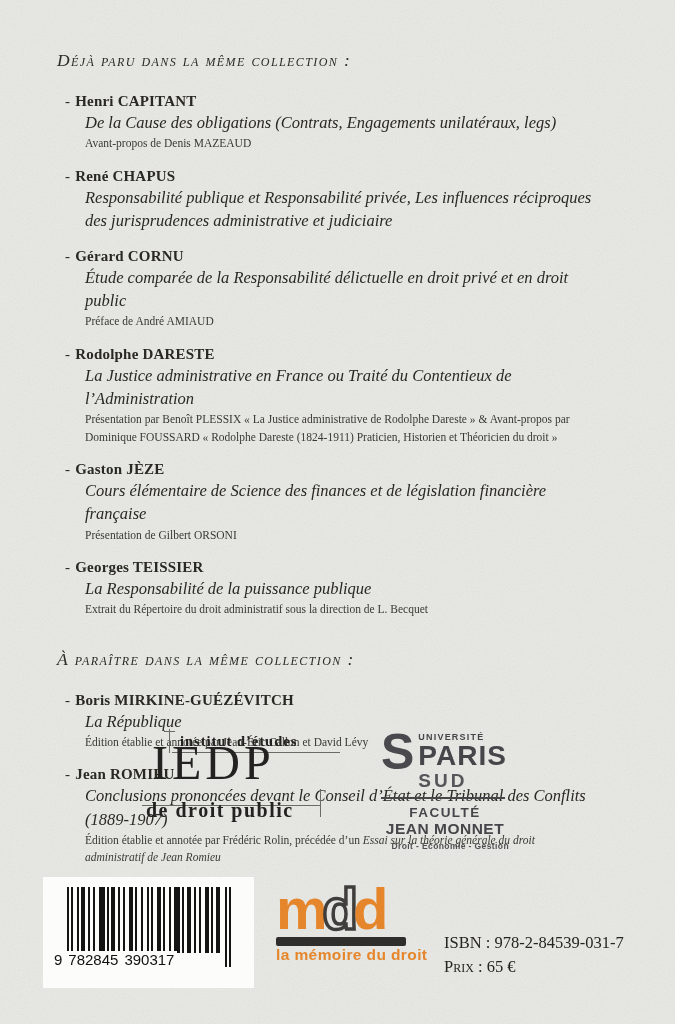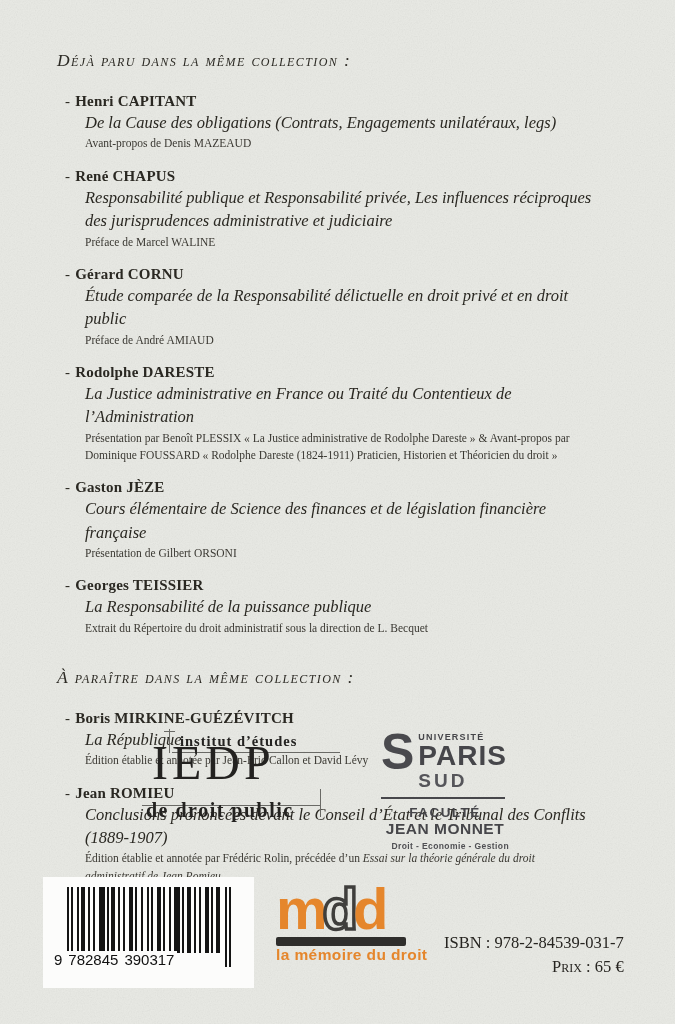--- a/index.html
+++ b/index.html
@@ -83,21 +83,21 @@
   
   .mdd{position:absolute;left:276px;top:884px;width:142px;text-align:left;font-family:"Liberation Sans",sans-serif;}
   .mdd-letters{display:flex;align-items:flex-end;line-height:.85;}
   .mdd-letter{font-weight:bold;font-size:58px;letter-spacing:-3px;}
   .mdd-letter.solid{color:#e5862c;}
   .mdd-letter.outline{color:rgba(255,255,255,0);-webkit-text-stroke:3.5px #3f3e3c;margin:0 -2px;}
   .mdd-bar{width:130px;height:9px;background:#2f2e2c;border-radius:2px;margin-top:4px;}
   .mdd-tagline{margin-top:0;font-size:15.5px;font-weight:bold;color:#e5862c;letter-spacing:.4px;white-space:nowrap;}
 
   
-  .isbn-block{position:absolute;left:444px;top:931px;font-size:16.5px;line-height:1.45;color:#262420;text-align:right;}
+  .isbn-block{position:absolute;left:444px;top:931px;font-size:16.5px;line-height:1.45;color:#262420;}
   .isbn-price{font-variant:small-caps;}
 </style>
 </head>
 <body>
 
 <div class="page">
 
   <svg class="paper-texture" width="675" height="1024" aria-hidden="true">
     <filter id="grain">
       <feTurbulence type="fractalNoise" baseFrequency="0.85" numOctaves="2" seed="11" stitchTiles="stitch"></feTurbulence>
@@ -115,21 +115,20 @@
 
     <div class="entry">
       <div class="entry-author-line"><span class="dash">-</span><span class="entry-author">Henri CAPITANT</span></div>
       <div class="entry-title">De la Cause des obligations (Contrats, Engagements unilatéraux, legs)</div>
       <div class="entry-note">Avant-propos de Denis MAZEAUD</div>
     </div>
 
     <div class="entry">
       <div class="entry-author-line"><span class="dash">-</span><span class="entry-author">René CHAPUS</span></div>
       <div class="entry-title">Responsabilité publique et Responsabilité privée, Les influences réciproques des jurisprudences administrative et judiciaire</div>
-      <div class="entry-note">Préface de Marcel WALINE</div>
     </div>
 
     <div class="entry">
       <div class="entry-author-line"><span class="dash">-</span><span class="entry-author">Gérard CORNU</span></div>
       <div class="entry-title">Étude comparée de la Responsabilité délictuelle en droit privé et en droit public</div>
       <div class="entry-note">Préface de André AMIAUD</div>
     </div>
 
     <div class="entry">
       <div class="entry-author-line"><span class="dash">-</span><span class="entry-author">Rodolphe DARESTE</span></div>

